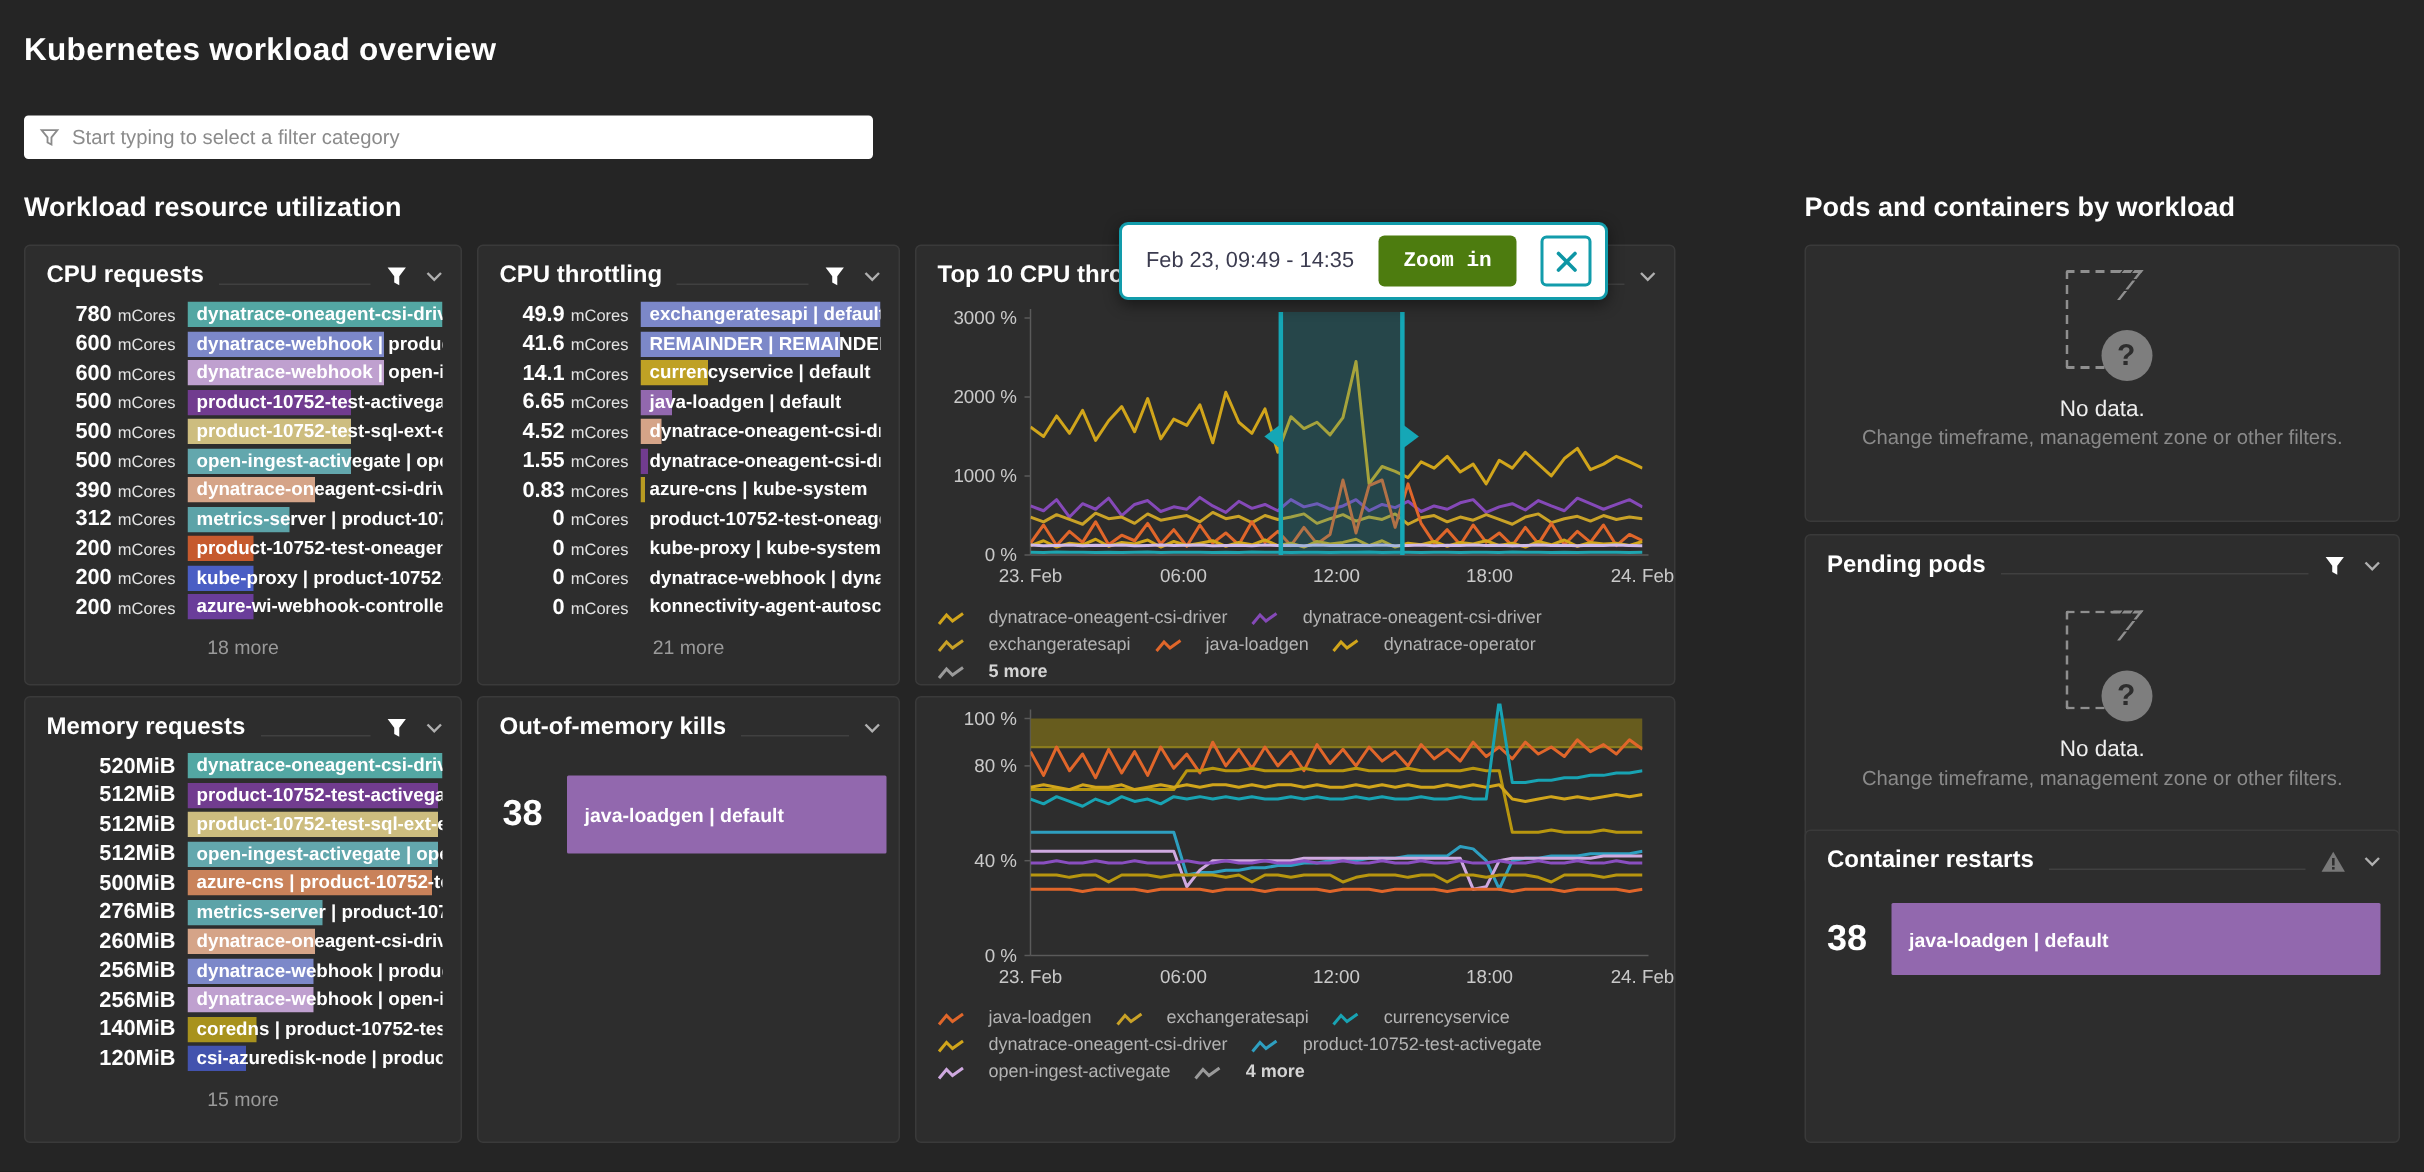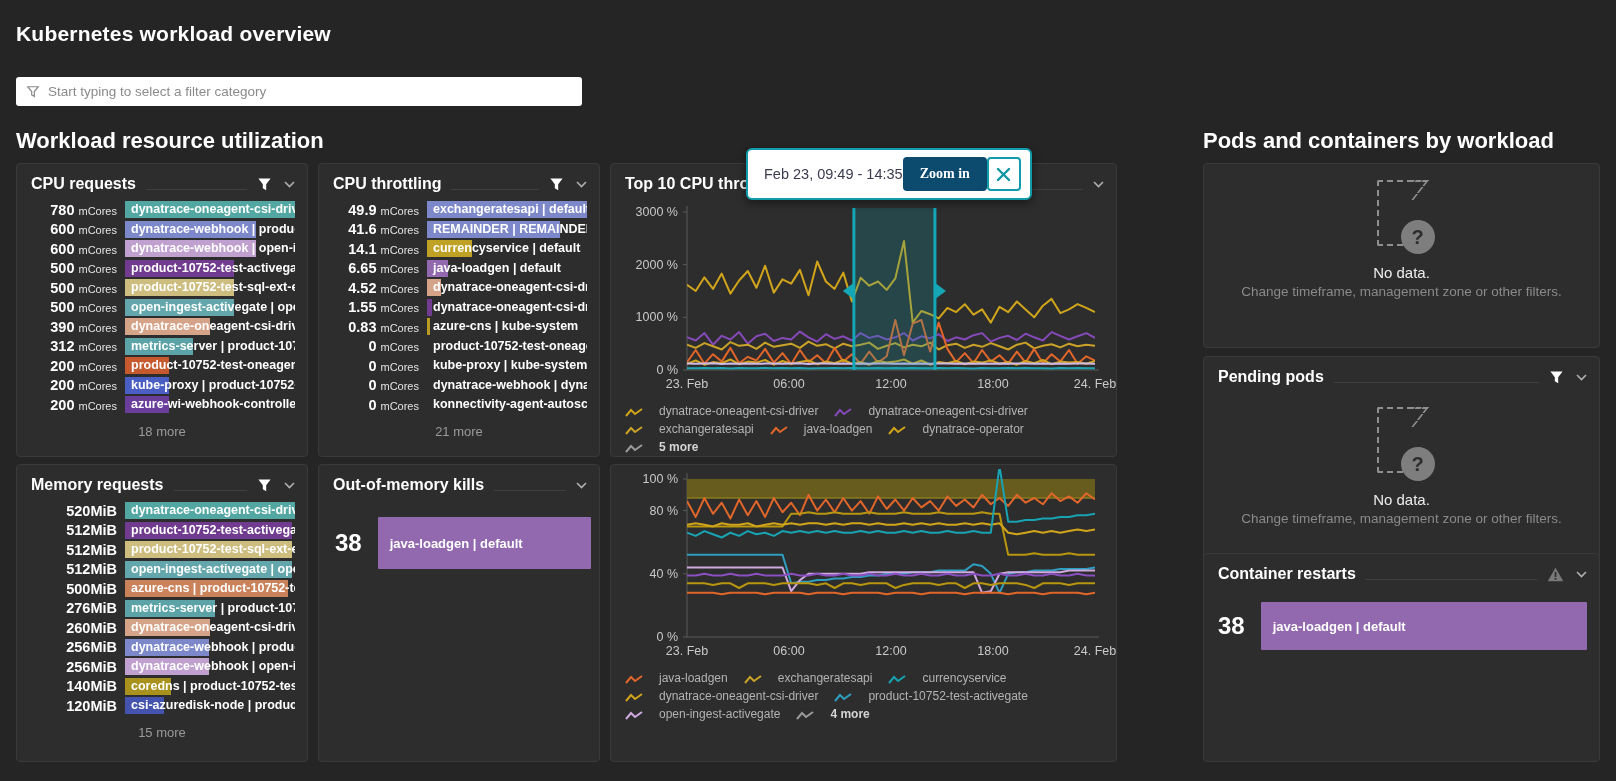--- a/index.html
+++ b/index.html
@@ -7,21 +7,21 @@
   body { font-family:"Liberation Sans", sans-serif; }
   #app { position:relative; width:1616px; height:781px; background:#252525; overflow:hidden; }
 
   .page-title { position:absolute; left:16px; top:22px; color:#fff; font-size:21px; font-weight:600; letter-spacing:.2px; }
 
   .filter-bar { position:absolute; left:16px; top:77px; width:566px; height:29px; background:#fff; border-radius:3px;
     display:flex; align-items:center; padding:0 10px; gap:8px; }
   .filter-bar input { border:none; outline:none; flex:1; font-size:13.5px; color:#444; font-family:inherit; }
   .filter-bar input::placeholder { color:#8b8b8b; }
 
-  .section-heading { position:absolute; color:#fff; font-size:22px; font-weight:700; }
+  .section-heading { position:absolute; color:#fff; font-size:18px; font-weight:700; }
 
   .panel { position:absolute; background:#2d2d2d; border:1px solid #3a3a3a; border-radius:4px; overflow:hidden; }
 
   .panel-header { display:flex; align-items:center; padding:11px 12px 5px 14px; }
   .panel-title { color:#fff; font-size:16px; font-weight:700; white-space:nowrap; }
   .panel-leader { flex:1; border-bottom:1px solid #404040; margin:0 10px; transform:translateY(5px); }
   .panel-icons { display:flex; align-items:center; gap:12px; }
   .icon-btn { background:none; border:none; cursor:pointer; display:flex; align-items:center; padding:0; }
 
   .metric-list { padding:2px 12px 0 12px; }
@@ -50,25 +50,25 @@
   .nd-page { position:absolute; left:8px; top:2px; width:36px; height:66px; border:2px dashed #8f8f8f; border-right-color:transparent; border-radius:2px; }
   .nd-fold { position:absolute; left:40px; top:2px; width:20px; height:20px; border-top:2px dashed #8f8f8f; border-right:2px dashed #8f8f8f; transform:skewX(-38deg); transform-origin:top left; }
   .nd-q { position:absolute; right:0; bottom:0; width:34px; height:34px; border-radius:50%; background:#7e7e7e;
     color:#2d2d2d; font-weight:700; font-size:20px; display:flex; align-items:center; justify-content:center; }
   .nodata-text { color:#ededed; font-size:15px; }
   .nodata-hint { color:#8a8a8a; font-size:13.5px; margin-top:3px; }
 
   .chart-svg { display:block; margin:2px 0 0 0; overflow:visible; }
 
   .tooltip { position:absolute; left:746px; top:148px; height:52px; background:#fff; border:2px solid #129cab;
-    border-radius:6px; display:flex; align-items:center; gap:0; padding:0 9px 0 16px; z-index:20;
+    border-radius:6px; display:flex; align-items:center; gap:16px; padding:0 9px 0 16px; z-index:20;
     box-shadow:0 3px 10px rgba(0,0,0,.45); }
   .tooltip-time { color:#3b3b4f; font-size:14.5px; white-space:nowrap; }
-  .zoom-btn { background:#0c4a6e; color:#fff; border:none; border-radius:4px; font-size:14px; font-weight:700;
-    padding:0 17px; height:34px; cursor:pointer; font-family:Liberation Serif, serif; }
+  .zoom-btn { background:#4d7c0f; color:#fff; border:none; border-radius:4px; font-size:14px; font-weight:700;
+    padding:0 17px; height:34px; cursor:pointer; font-family:Liberation Mono, monospace; }
   .close-btn { width:34px; height:34px; background:#fff; border:2px solid #129cab; border-radius:4px; cursor:pointer;
     display:flex; align-items:center; justify-content:center; padding:0; }
 </style>
 </head>
 <body>
 
 <div id="app">
 
   <div class="page-title">Kubernetes workload overview</div>
 

